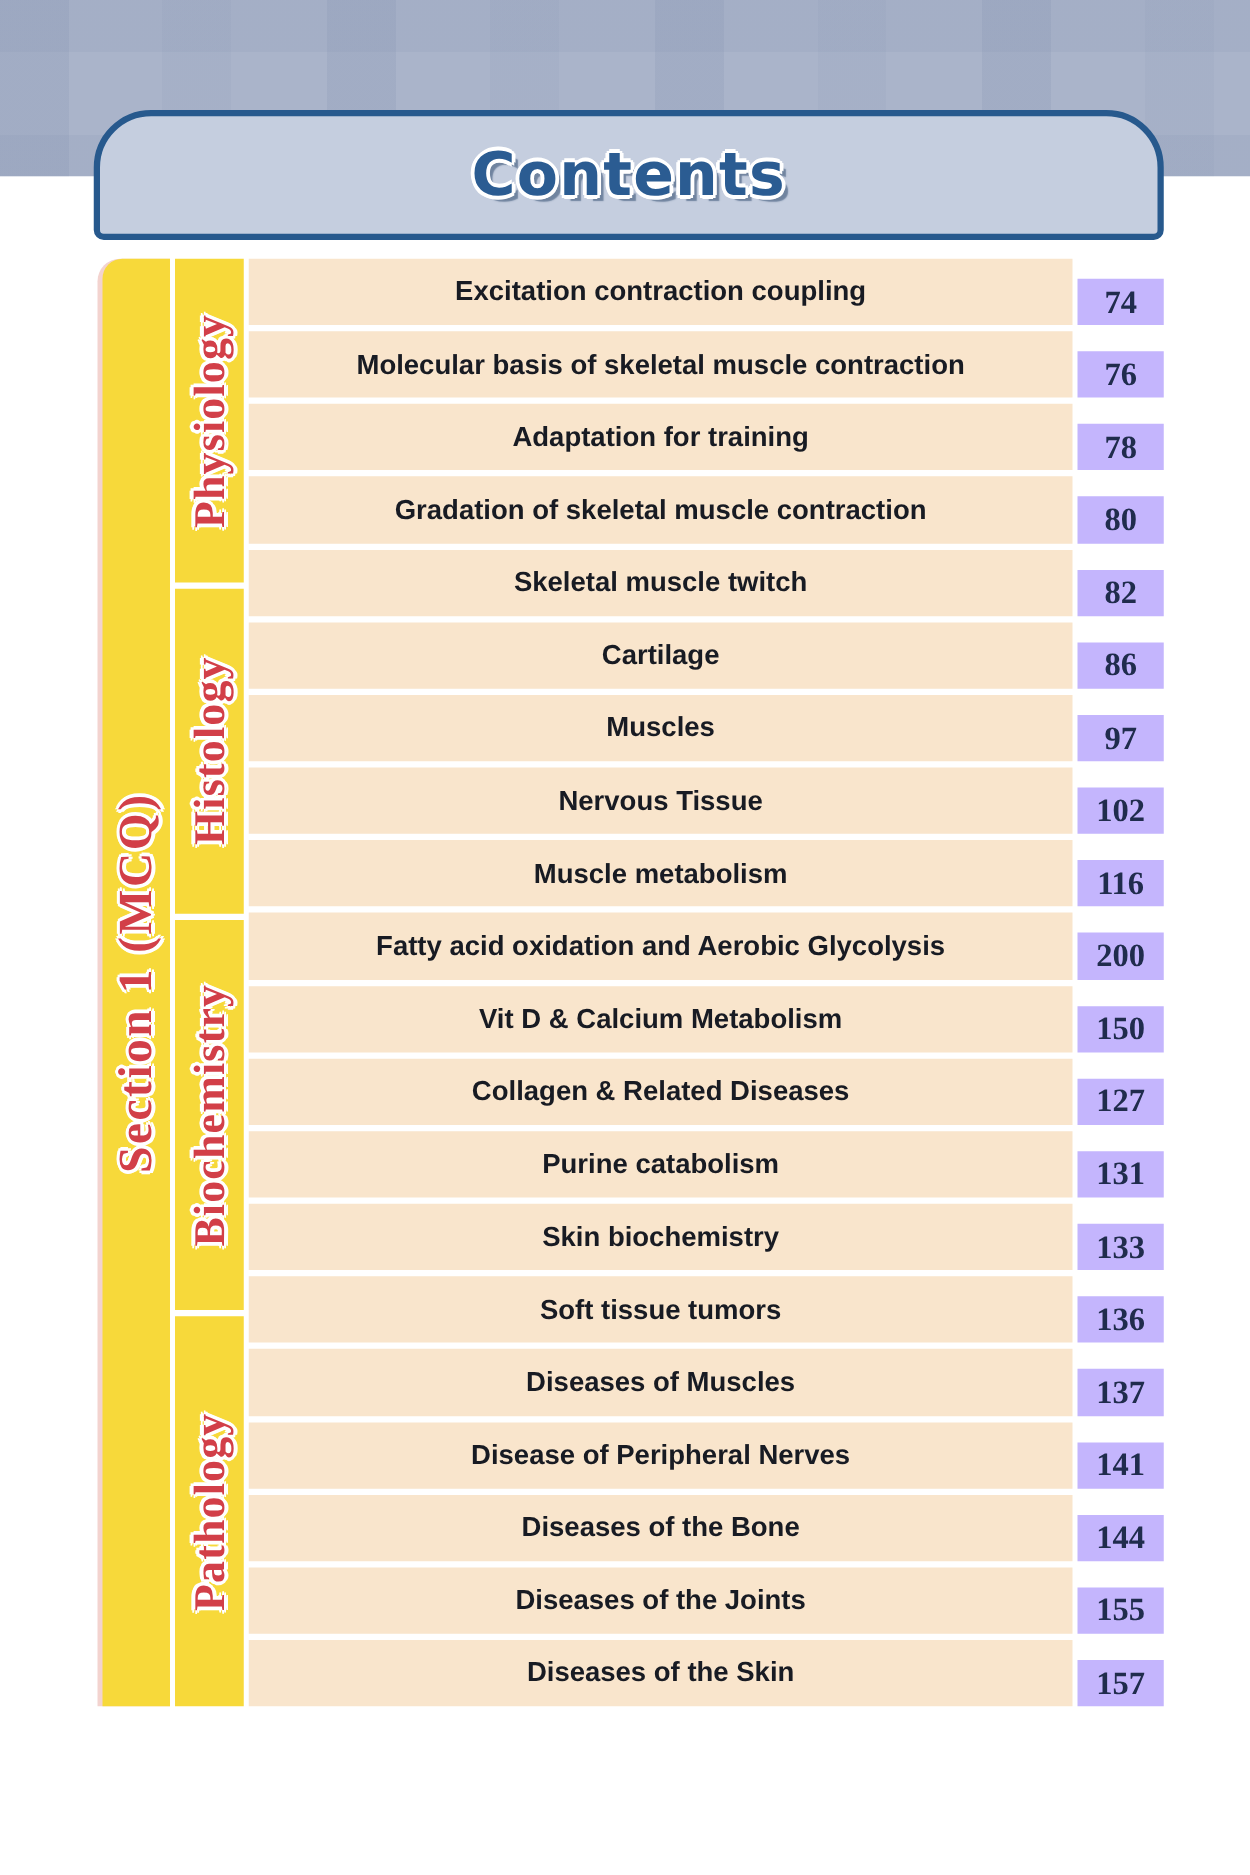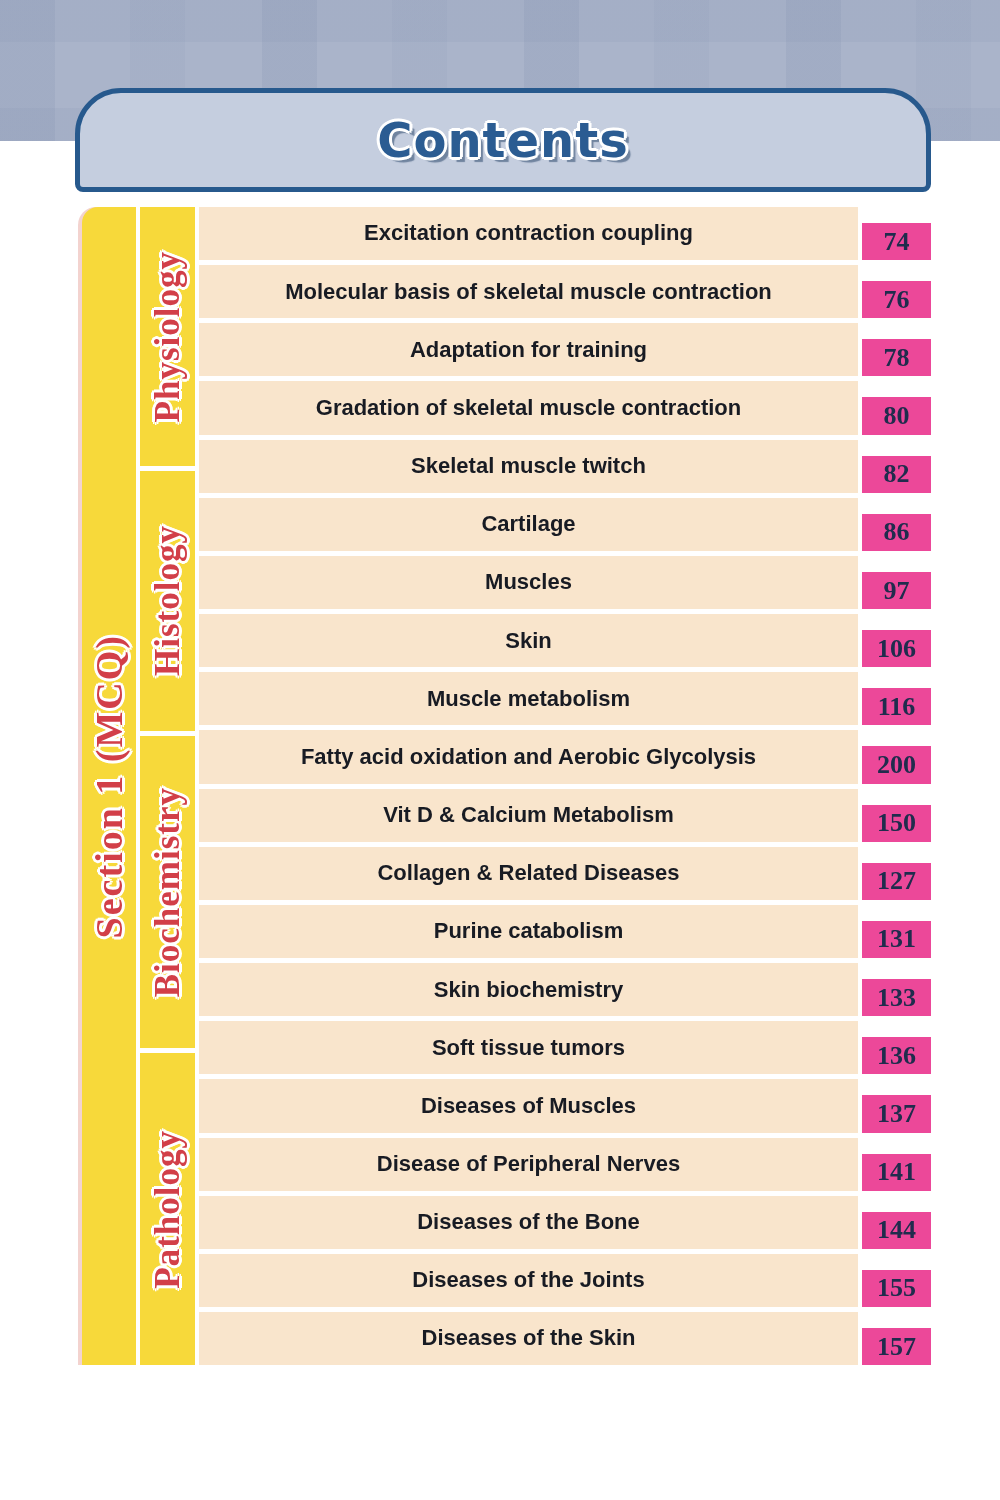--- a/index.html
+++ b/index.html
@@ -52,21 +52,21 @@
 
   .rows-col { flex:1 1 auto; margin-left:4px; display:flex; flex-direction:column; gap:5px; }
   .row { flex:1 1 0; display:flex; min-height:0; }
   .topic-cell {
     flex:1 1 auto; background:#f9e5cc;
     display:flex; align-items:center; justify-content:center;
     padding:0 12px; font-weight:bold; font-size:22px; color:#181b23;
     text-align:center; line-height:1.1;
   }
   .page-cell {
-    flex:0 0 69px; margin-left:4px; background:#ec4899;
+    flex:0 0 69px; margin-left:4px; background:#c4b5fd;
     display:flex; align-items:center; justify-content:center;
     font-family:"Liberation Serif", serif; font-weight:bold;
     font-size:26px; color:#202c4d;margin-top:16px;
   }
 
   
   .vtext {
     writing-mode:vertical-rl; transform:rotate(180deg); text-orientation:mixed;
     font-family:"Liberation Serif", serif; font-weight:bold; color:#d23f48;
     white-space:nowrap;
@@ -134,22 +134,22 @@
         </div>
         <div class="row">
           <div class="topic-cell">Cartilage</div>
           <div class="page-cell">86</div>
         </div>
         <div class="row">
           <div class="topic-cell">Muscles</div>
           <div class="page-cell">97</div>
         </div>
         <div class="row">
-          <div class="topic-cell">Skin</div>
-          <div class="page-cell">106</div>
+          <div class="topic-cell">Nervous Tissue</div>
+          <div class="page-cell">102</div>
         </div>
         <div class="row">
           <div class="topic-cell">Muscle metabolism</div>
           <div class="page-cell">116</div>
         </div>
         <div class="row">
           <div class="topic-cell">Fatty acid oxidation and Aerobic Glycolysis</div>
           <div class="page-cell">200</div>
         </div>
         <div class="row">

